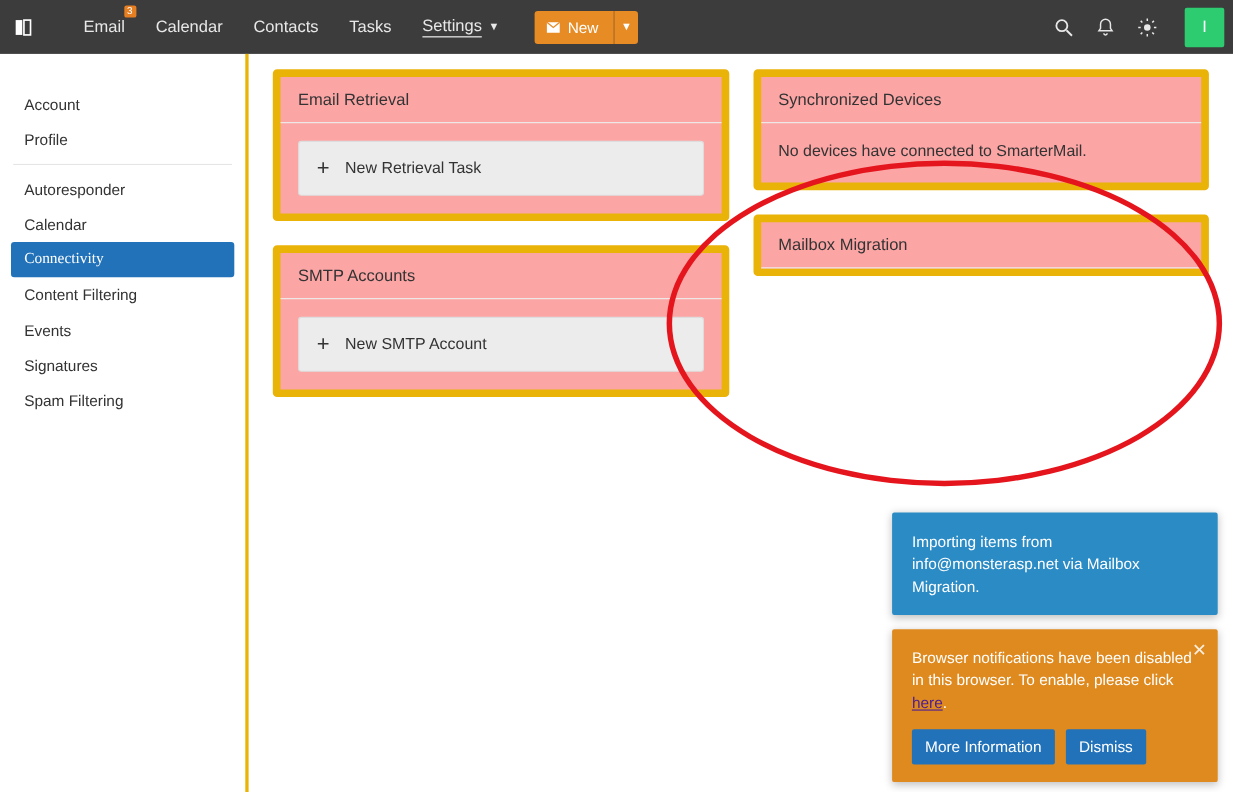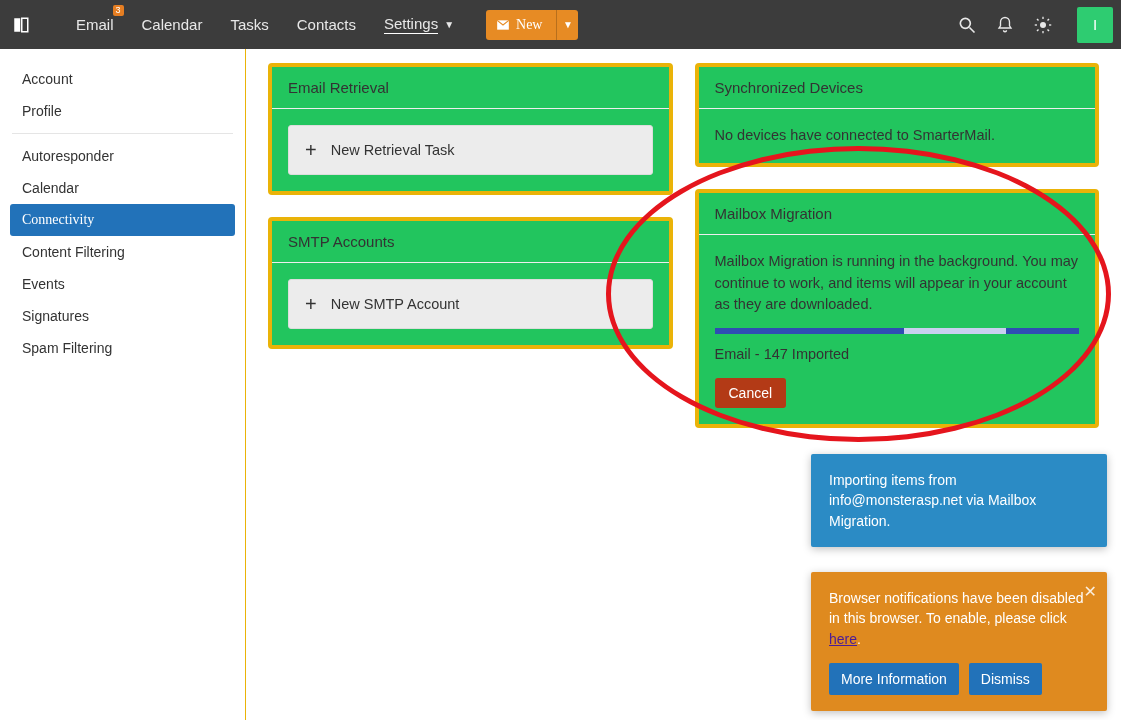--- a/index.html
+++ b/index.html
@@ -44,21 +44,20 @@
     border-radius: 2px;
     line-height: 1;
   }
   .nav-item.active span.lbl { border-bottom: 1px solid #fff; padding-bottom: 1px; }
   .caret { margin-left: 6px; font-size: 10px; }
 
   .new-btn-group {
     display: flex;
     margin-left: 18px;
     height: 30px;
-    font-family: Liberation Serif, serif;
   }
   .new-btn {
     background: #e78b24;
     color: #fff;
     display: flex;
     align-items: center;
     padding: 0 14px 0 10px;
     font-size: 14px;
     cursor: pointer;
     border-radius: 3px 0 0 3px;
@@ -94,23 +93,23 @@
     background: #2ecc71;
     display:flex; align-items:center; justify-content:center;
     color:#fff; font-size:15px; font-weight: 400;
     border-radius: 2px;
     margin-left: 6px;
   }
 
   
   .body { display:flex; height: calc(720px - 49px); }
   .sidebar {
-    width: 246px;
-    border-right: 1px solid #eab308;
-    padding-top: 14px;
+    width: 226px;
+    border-right: 3px solid #eab308;
+    padding-top: 30px;
   }
   .side-item {
     padding: 8px 22px;
     font-size: 14px;
     color: #333;
     cursor: pointer;
   }
   .side-divider {
     border-top: 1px solid #e5e5e5;
     margin: 6px 12px;
@@ -127,23 +126,23 @@
   .main {
     flex: 1;
     display:flex;
     gap: 22px;
     padding: 14px 22px;
     align-items: flex-start;
   }
   .col { flex: 1; display:flex; flex-direction:column; gap: 22px; }
 
   .card {
-    border: 4px solid #eab308;
+    border: 7px solid #eab308;
     border-radius: 4px;
-    background: #22c55e;
+    background: #fca5a5;
   }
   .card-header {
     padding: 12px 16px;
     border-bottom: 1px solid #eee;
     font-size: 15px;
     color: #333;
   }
   .card-body {
     padding: 16px;
     font-size: 14.5px;
@@ -211,21 +210,21 @@
     position: absolute;
     right: 14px;
     width: 296px;
     padding: 16px 18px;
     color: #fff;
     border-radius: 2px;
     box-shadow: 0 2px 8px rgba(0,0,0,0.25);
     font-size: 14px;
     line-height: 1.45;
   }
-  .toast-blue { background: #2b8bc5; top: 454px; }
+  .toast-blue { background: #2b8bc5; top: 466px; }
   .toast-orange { background: #df8a1f; top: 572px; }
   .toast .close-x {
     position:absolute; right: 10px; top: 8px;
     font-size: 16px; cursor:pointer; color: rgba(255,255,255,0.85);
   }
   .toast .orange-buttons { display:flex; gap: 10px; margin-top: 14px; }
   .ob {
     background: rgba(255,255,255,0.0);
     color:#fff;
     padding: 6px 12px;
@@ -251,24 +250,24 @@
   </div>
   <div class="nav">
     <div class="nav-item">
       <span class="lbl">Email</span>
       <span class="badge">3</span>
     </div>
     <div class="nav-item">
         <span class="lbl">Calendar</span>
       </div>
     <div class="nav-item">
+        <span class="lbl">Contacts</span>
+      </div>
+    <div class="nav-item">
         <span class="lbl">Tasks</span>
-      </div>
-    <div class="nav-item">
-        <span class="lbl">Contacts</span>
       </div>
     <div class="nav-item active">
       <span class="lbl">Settings</span>
         <span class="caret">▼</span>
     </div>
   </div>
   <div class="new-btn-group">
     <div class="new-btn">
       <svg viewBox="0 0 24 24">
           <path d="M2 4h20v16H2z" fill="#fff"></path>
@@ -345,29 +344,20 @@
     </div>
 
     <div class="col">
       <div class="card">
         <div class="card-header">Synchronized Devices</div>
         <div class="card-body">No devices have connected to SmarterMail.</div>
       </div>
 
       <div class="card">
         <div class="card-header">Mailbox Migration</div>
-        <div class="card-body">
-          <div>Mailbox Migration is running in the background. You may continue to work, and items will appear in your account as they are downloaded.</div>
-          <div class="progress">
-            <div class="seg1"></div>
-              <div class="seg2"></div>
-          </div>
-          <div>Email - 147 Imported</div>
-          <button class="cancel-btn">Cancel</button>
-        </div>
       </div>
     </div>
   </div>
 </div>
 
 <div class="annot-circle"></div>
 
 <div class="toast toast-blue">
   <span>Importing items from info@monsterasp.net via Mailbox Migration.</span>
 </div>

